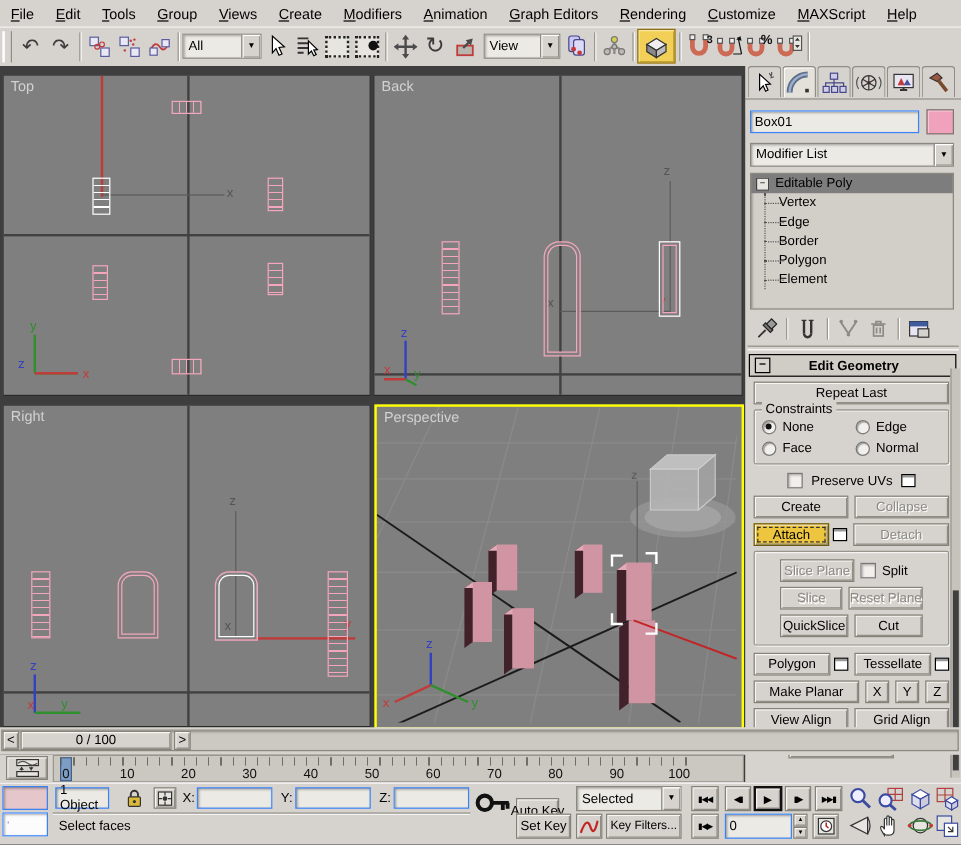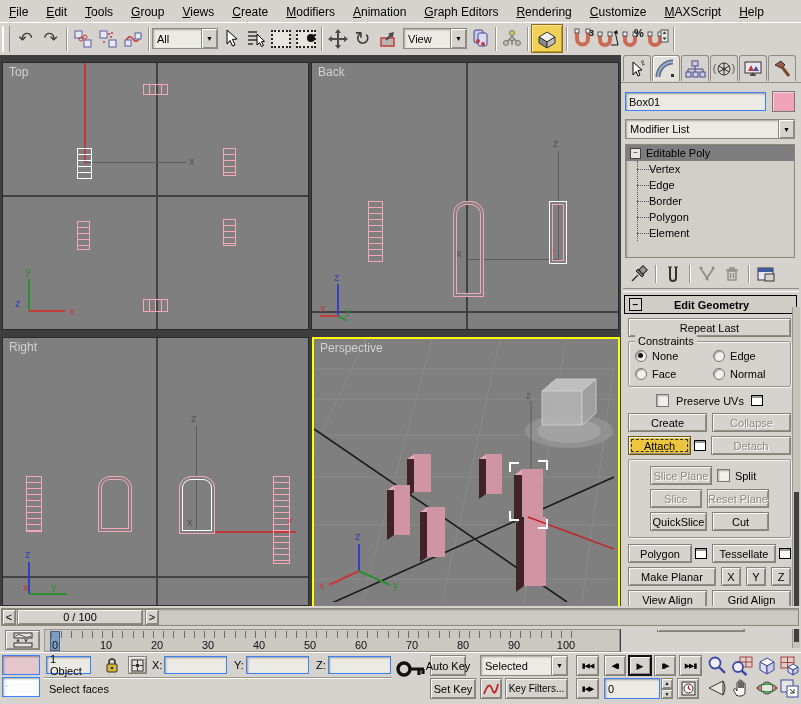--- a/index.html
+++ b/index.html
@@ -679,21 +679,21 @@
     <span>Select faces</span>
   </div>
 
   <div class="abs" style="left:396px;top:6px">
     <svg width="30" height="26">
           <circle cx="8" cy="10" r="6" fill="none" stroke="#111" stroke-width="3.4"></circle>
           <path d="M14 10h14M23 10v6M27 10v5" stroke="#111" stroke-width="3.2"></path>
         </svg>
   </div>
 
-  <div class="btn" style="position:absolute;left:430px;top:2px;width:36px;height:21px">Auto Key</div>
+  <div class="btn" style="position:absolute;left:430px;top:12px;width:36px;height:21px">Auto Key</div>
   <div class="btn" style="position:absolute;left:430px;top:25px;width:46px;height:21px">Set Key</div>
 
   <div class="dd" style="position:absolute;left:480px;top:2px;width:88px;height:21px">
     <span class="txt">Selected</span>
         <span class="arw">▼</span>
   </div>
   <div class="btn" style="position:absolute;left:480px;top:25px;width:22px;height:21px">
     <svg width="16" height="14">
           <path d="M1 12 q5 -14 8 -5 t6 -5" fill="none" stroke="#c22525" stroke-width="1.8"></path>
         </svg>

